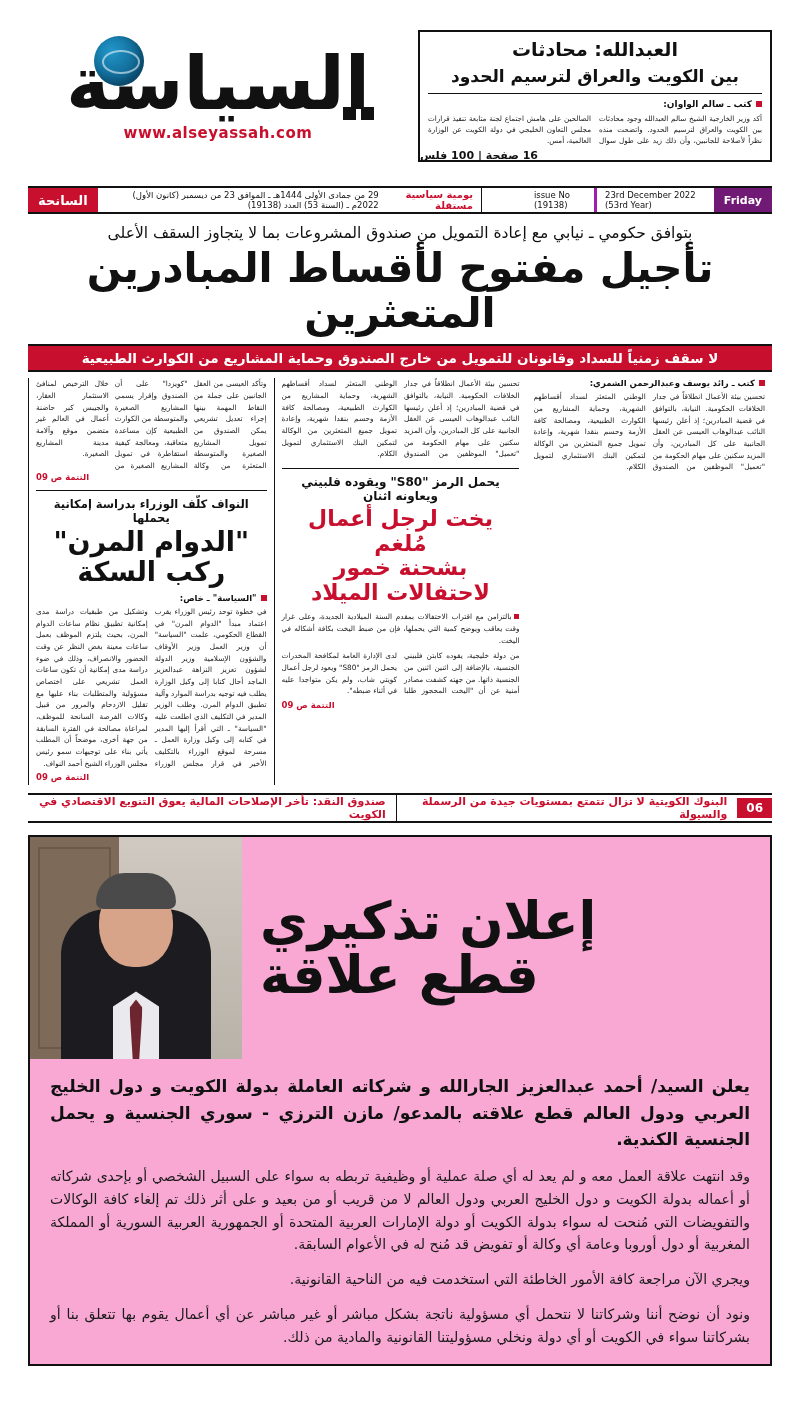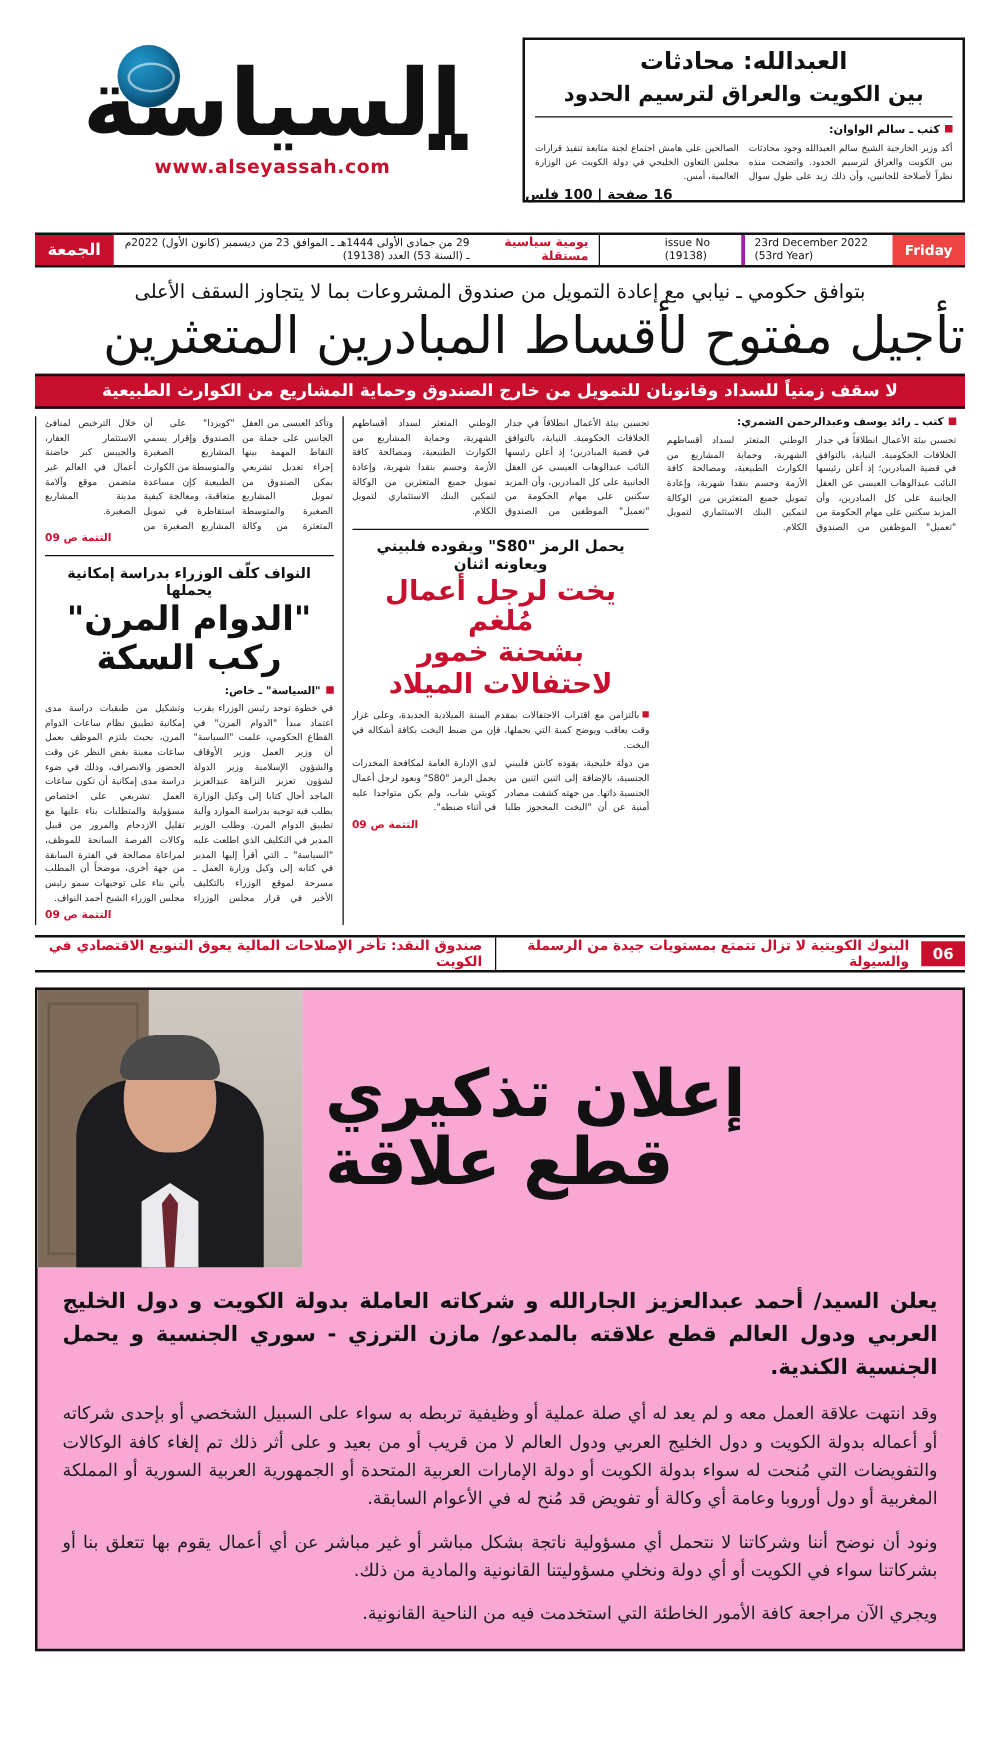--- a/index.html
+++ b/index.html
@@ -124,30 +124,30 @@
   }
   .ds-issue{
     font-size:8.5px;display:flex;align-items:center;padding:0 8px;color:#111;direction:ltr;
     border-right:3px solid #a21caf;
     margin-left:44px;
   }
   .ds-en-date{
     font-size:8.5px;display:flex;align-items:center;padding:0 8px;color:#111;direction:ltr;
   }
   .ds-friday-en{
-    background:#ef4444;color:#fff;font-weight:bold;font-size:11px;
+    background:#701a75;color:#fff;font-weight:bold;font-size:11px;
     padding:2px 10px;display:flex;align-items:center;direction:ltr;
   }
 
   
   .kicker{
     font-size:15.5px;font-weight:normal;text-align:center;margin:10px 0 2px;
   }
   .lead-headline{
-    font-size:41px;font-weight:normal;line-height:1.1;
+    font-size:41px;font-weight:bold;text-align:center;line-height:1.1;
     margin:4px 0 8px;letter-spacing:-1px;
   }
   .redbar{
     background:#c8102e;color:#fff;font-size:13.5px;font-weight:bold;
     text-align:center;padding:4px 6px;
     border-top:2px solid #111;border-bottom:2px solid #111;
   }
 
   
   .cols{
@@ -291,21 +291,21 @@
         <span class="sq"></span><span>كتب ـ سالم الواوان:</span>
       </div>
       <div class="tlb-body">أكد وزير الخارجية الشيخ سالم العبدالله وجود محادثات بين الكويت والعراق لترسيم الحدود. واتضحت منذه نظراً لأصلاحة للجانبين، وأن ذلك زيد على طول سوال الصالحين على هامش اجتماع لجنة متابعة تنفيذ قرارات مجلس التعاون الخليجي في دولة الكويت عن الوزارة العالمية، أمس.</div>
       <div class="pricebar">
         <div class="price-line">16 صفحة | 100 فلس</div>
       </div>
     </div>
   </div>
 
   <div class="datestrip">
-    <div class="ds-friday-ar">الجمعة</div>
+    <div class="ds-friday-ar">السانحة</div>
     <div class="ds-ar-date">29 من جمادى الأولى 1444هـ ـ الموافق 23 من ديسمبر (كانون الأول) 2022م ـ (السنة 53) العدد (19138)</div>
     <div class="ds-spacer"></div>
     <div class="ds-policy">يومية سياسية مستقلة</div>
     <div class="ds-issue">issue No (19138)</div>
     <div class="ds-en-date">23rd December 2022 (53rd Year)</div>
     <div class="ds-friday-en">Friday</div>
   </div>
 
   <div class="kicker">بتوافق حكومي ـ نيابي مع إعادة التمويل من صندوق المشروعات بما لا يتجاوز السقف الأعلى</div>
   <div class="lead-headline">تأجيل مفتوح لأقساط المبادرين المتعثرين</div>
@@ -372,19 +372,19 @@
         <div class="photo-hair"></div>
       </div>
       <div class="ad-headline">
         <div class="ad-h1">إعلان تذكيري</div>
         <div class="ad-h2">قطع علاقة</div>
       </div>
     </div>
     <div class="ad-body">
       <div class="ad-lead">يعلن السيد/ أحمد عبدالعزيز الجارالله و شركاته العاملة بدولة الكويت و دول الخليج العربي ودول العالم قطع علاقته بالمدعو/ مازن الترزي - سوري الجنسية و يحمل الجنسية الكندية.</div>
       <div class="ad-p">وقد انتهت علاقة العمل معه و لم يعد له أي صلة عملية أو وظيفية تربطه به سواء على السبيل الشخصي أو بإحدى شركاته أو أعماله بدولة الكويت و دول الخليج العربي ودول العالم لا من قريب أو من بعيد و على أثر ذلك تم إلغاء كافة الوكالات والتفويضات التي مُنحت له سواء بدولة الكويت أو دولة الإمارات العربية المتحدة أو الجمهورية العربية السورية أو المملكة المغربية أو دول أوروبا وعامة أي وكالة أو تفويض قد مُنح له في الأعوام السابقة.</div>
+      <div class="ad-p">ويجري الآن مراجعة كافة الأمور الخاطئة التي استخدمت فيه من الناحية القانونية.</div>
       <div class="ad-p">ونود أن نوضح أننا وشركاتنا لا نتحمل أي مسؤولية ناتجة بشكل مباشر أو غير مباشر عن أي أعمال يقوم بها تتعلق بنا أو بشركاتنا سواء في الكويت أو أي دولة ونخلي مسؤوليتنا القانونية والمادية من ذلك.</div>
-      <div class="ad-p">ويجري الآن مراجعة كافة الأمور الخاطئة التي استخدمت فيه من الناحية القانونية.</div>
     </div>
   </div>
 
  </div>
 </div>
 
 </body></html>

